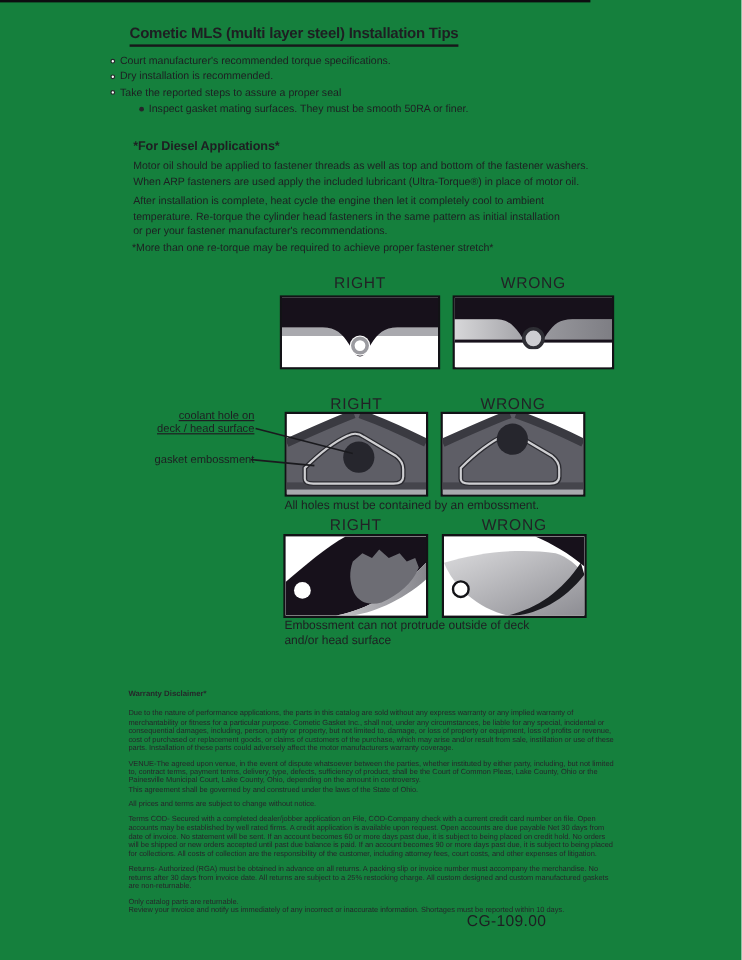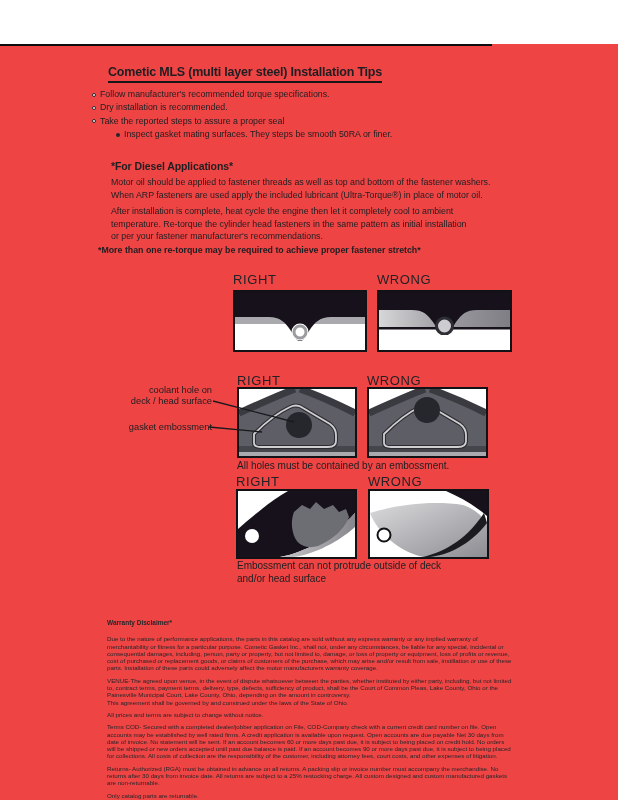--- a/index.html
+++ b/index.html
@@ -1,36 +1,36 @@
 <!DOCTYPE html>
 <html><head>
 <meta charset="utf-8">
 <style>
   * { margin:0; padding:0; box-sizing:border-box; }
   html,body { width:618px; height:800px; background:#fff; }
   body { position:relative; font-family:"Liberation Sans", sans-serif; color:#1e1e22; }
-  .page { position:absolute; inset:0; background:#ef4444; overflow:hidden;margin-top:44px; }
+  .page { position:absolute; inset:0; background:#15803d; overflow:hidden; }
   .abs { position:absolute; }
   .top-edge { left:0; top:0; width:492px; height:2px; background:#0d0d10; }
   .title { left:108px; top:21px; font-size:12.5px; font-weight:bold; letter-spacing:-0.2px;
            border-bottom:2px solid #17171a; padding-bottom:2px; }
   .bullets { left:92px; top:44px; }
   .bullet-row { display:flex; align-items:flex-start; white-space:nowrap;
                 font-size:8.8px; line-height:13.4px; }
   .circle-bullet { width:4px; height:4px; border:1px solid #26262a; border-radius:50%;
                    margin:4.5px 4px 0 0; flex:none; background:#fff; }
   .dot-bullet { width:4px; height:4px; background:#26262a; border-radius:50%;
                 margin:4.8px 4px 0 0; flex:none; }
   .sub { margin-left:24px; }
   .diesel-heading { left:111px; top:116px; font-size:10.5px; font-weight:bold; letter-spacing:-0.1px; }
   .body-text { font-size:8.8px; line-height:12.6px; white-space:pre-line; }
   .p1 { left:111px; top:132px; width:420px; }
   .p2 { left:111px; top:161px; width:420px; }
-  .note { left:98px; top:200px; width:420px;font-weight:bold; }
-  .panel-label { font-size:13px; letter-spacing:0.6px; text-align:left; color:#222226; }
+  .note { left:110px; top:200px; width:420px; }
+  .panel-label { font-size:13px; letter-spacing:0.6px; text-align:center; color:#222226; }
   .caption { font-size:10px; color:#1e1e22; white-space:pre-line; line-height:12.5px; }
   .side-label { font-size:9.3px; line-height:10.8px; text-align:right; width:100px;
                 white-space:pre-line; color:#1e1e22; }
   .legal { left:107px; top:575px; width:406px; font-size:6.2px; line-height:7.3px; color:#26262a; }
   .legal-heading { font-weight:bold; font-size:6.5px; margin-bottom:9px; }
   .lp { margin-bottom:5px; white-space:pre-line; }
   .doc-code { left:389px; top:760px; font-size:13px; letter-spacing:0.3px;text-align:right; }
   svg { display:block; }
 </style>
 </head>
@@ -38,33 +38,33 @@
 
 <div class="page">
 
   <div class="abs top-edge"></div>
 
   <h1 class="abs title">Cometic MLS (multi layer steel) Installation Tips</h1>
 
   <div class="abs bullets">
     <div class="bullet-row">
       <span class="circle-bullet"></span>
-      <span>Follow manufacturer's recommended torque specifications.</span>
+      <span>Court manufacturer's recommended torque specifications.</span>
     </div>
     <div class="bullet-row">
       <span class="circle-bullet"></span>
       <span>Dry installation is recommended.</span>
     </div>
     <div class="bullet-row">
       <span class="circle-bullet"></span>
       <span>Take the reported steps to assure a proper seal</span>
     </div>
     <div class="bullet-row sub">
       <span class="dot-bullet"></span>
-      <span>Inspect gasket mating surfaces.  They steps be smooth 50RA or finer.</span>
+      <span>Inspect gasket mating surfaces.  They must be smooth 50RA or finer.</span>
     </div>
   </div>
 
   <div class="abs diesel-heading">*For Diesel Applications*</div>
   <div class="abs body-text p1">Motor oil should be applied to fastener threads as well as top and bottom of the fastener washers.
 When ARP fasteners are used apply the included lubricant (Ultra-Torque®) in place of motor oil.</div>
   <div class="abs body-text p2">After installation is complete, heat cycle the engine then let it completely cool to ambient
 temperature. Re-torque the cylinder head fasteners in the same pattern as initial installation
 or per your fastener manufacturer's recommendations.</div>
   <div class="abs body-text note">*More than one re-torque may be required to achieve proper fastener stretch*</div>
@@ -97,21 +97,21 @@
       <path d="M2,2 H133 V20 H100 C89,20 85,24 79,32 C75,38 72.5,44 67.5,44 C62.5,44 60,38 56,32 C50,24 46,20 35,20 H2 Z" fill="#17111b"></path>
       <circle cx="67.5" cy="36" r="8" fill="#cdcdd1" stroke="#2e2e34" stroke-width="3"></circle>
       <rect x="3" y="45" width="129" height="15" fill="#ffffff"></rect>
     </svg>
   </div>
 
 
   <div class="abs panel-label" style="left:237px; top:329px; width:120px;">RIGHT</div>
   <div class="abs panel-label" style="left:367px; top:329px; width:121px;">WRONG</div>
 
-  <div class="abs side-label" style="left:112px; top:341px;">coolant hole on
+  <div class="abs side-label" style="left:112px; top:341px;text-decoration:underline;">coolant hole on
 deck / head surface</div>
   <div class="abs side-label" style="left:112px; top:378px;">gasket embossment</div>
 
   <div class="abs" style="left:237px; top:343px;">
     <svg viewBox="0 0 120 71" width="120" height="71">
       <defs>
           <clipPath id="c2r">
             <rect x="2" y="2" width="116" height="67"></rect>
           </clipPath>
         </defs>

